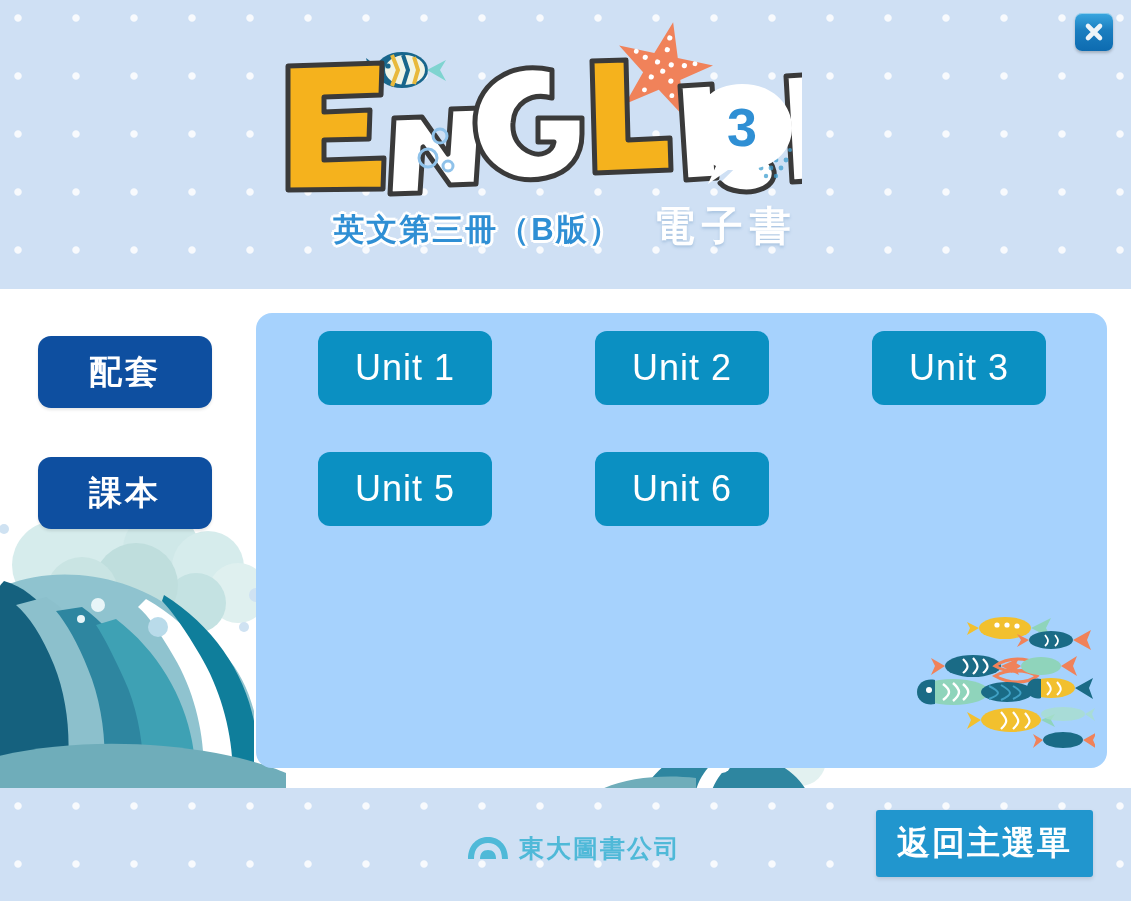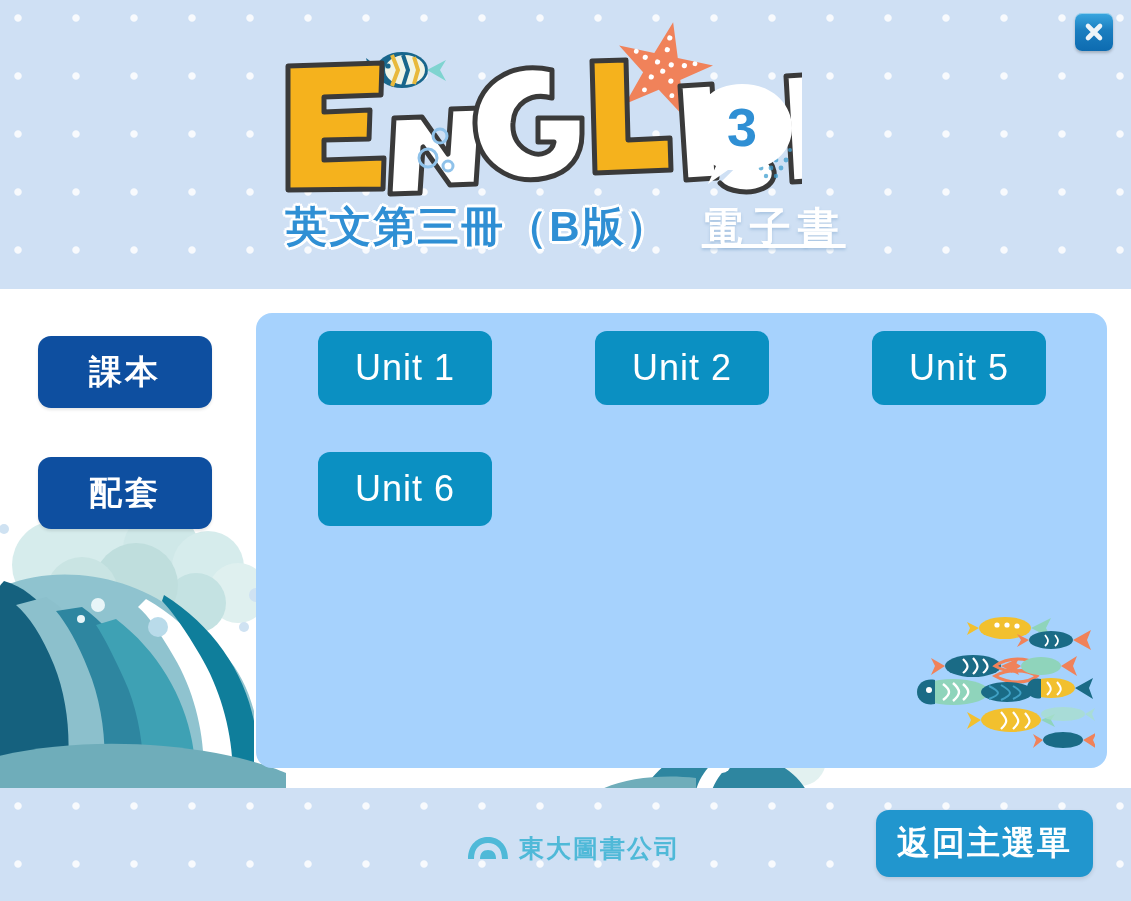--- a/index.html
+++ b/index.html
@@ -59,39 +59,38 @@
   #logo-svg { position:absolute; left: 262px; top: 8px; }
   #subtitle-row {
     position: absolute;
     left: 0; top: 199px;
     width: 1131px;
     text-align: center;
     white-space: nowrap;
     pointer-events: none;
   }
   .sub-main {
-    font-size: 42px;
+    font-size: 31px;
     font-weight: bold;
     color: #2f8fd4;
     letter-spacing: 2px;
     text-shadow:
       -2px -2px 0 #ffffff,  2px -2px 0 #ffffff,
       -2px  2px 0 #ffffff,  2px  2px 0 #ffffff,
       -3px  0   0 #ffffff,  3px  0   0 #ffffff,
        0   -3px 0 #ffffff,  0    3px 0 #ffffff;
     margin-top: 48px;
   }
   .sub-ebook {
     font-size: 41px;
     font-weight: bold;
     color: #ffffff;
     letter-spacing: 7px;
     margin-left: 32px;
     text-shadow: 0 2px 3px rgba(120,160,200,0.45);
-    text-decoration: underline;
   }
 
   
   #stage {
     position: absolute;
     left: 0; top: 289px;
     width: 1131px;
     height: 499px;
     background: #ffffff;
     overflow: hidden;
@@ -187,21 +186,21 @@
     font-weight: bold;
     color: #4fb9d8;
     letter-spacing: 2px;
   }
   #return-btn {
     position: absolute;
     right: 38px; top: 22px;
     width: 217px;
     height: 67px;
     border: none;
-    border-radius: 13px;
+    border-radius: 3px;
     background: #2196ce;
     color: #ffffff;
     font-size: 33px;
     font-weight: bold;
     letter-spacing: 2px;
     cursor: pointer;
     font-family: "Liberation Sans", "DejaVu Sans", sans-serif;
     box-shadow: 0 2px 4px rgba(0,0,0,0.12);
   }
 </style>
@@ -339,28 +338,29 @@
       <circle cx="200" cy="40" r="26" fill="#e2f1f0"></circle>
       <circle cx="98" cy="44" r="26" fill="#bfdedd"></circle>
       <path d="M44 70 C60 40 96 22 132 28 C170 34 196 52 206 70 Z" fill="#2e86a0"></path>
       <path d="M96 70 C104 44 126 28 150 30 C132 40 118 54 112 70 Z" fill="#ffffff"></path>
       <path d="M0 70 C24 58 62 54 96 58 L96 70 Z" fill="#6fadba"></path>
       <circle cx="122" cy="44" r="9" fill="#ffffff"></circle>
       <circle cx="105" cy="22" r="5" fill="#ffffff"></circle>
     </svg>
 
     <div id="sidebar">
+      <button class="side-btn">配套</button>
       <button class="side-btn">課本</button>
-      <button class="side-btn">配套</button>
     </div>
 
     <div id="unit-panel">
       <div id="unit-grid">
         <button class="unit-btn">Unit 1</button>
         <button class="unit-btn">Unit 2</button>
+        <button class="unit-btn">Unit 3</button>
         <button class="unit-btn">Unit 5</button>
         <button class="unit-btn">Unit 6</button>
       </div>
 
       <svg id="fish-school" width="190" height="140" viewBox="0 0 190 140">
 
         <g>
           <ellipse cx="48" cy="82" rx="36" ry="13" fill="#8fd4bb"></ellipse>
           <path d="M12 82 C12 72 22 68 30 70 L30 94 C22 96 12 92 12 82 Z" fill="#1a6b86"></path>
           <path d="M84 82 L104 74 L100 82 L104 91 Z" fill="#1a6b86"></path>

